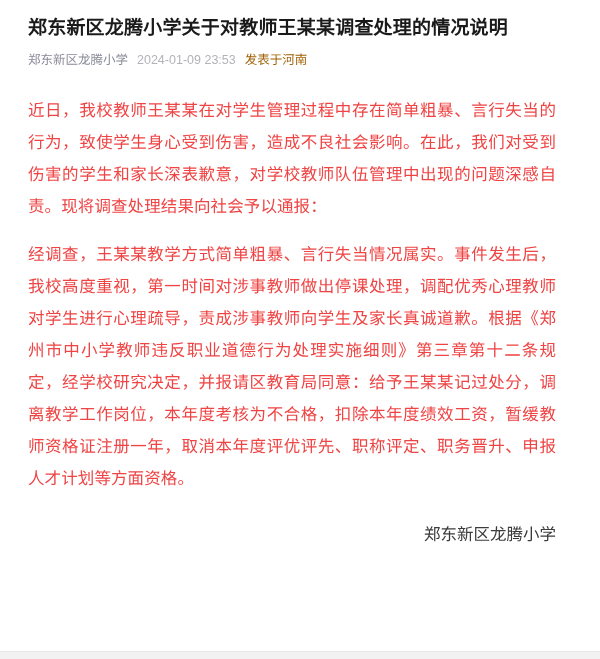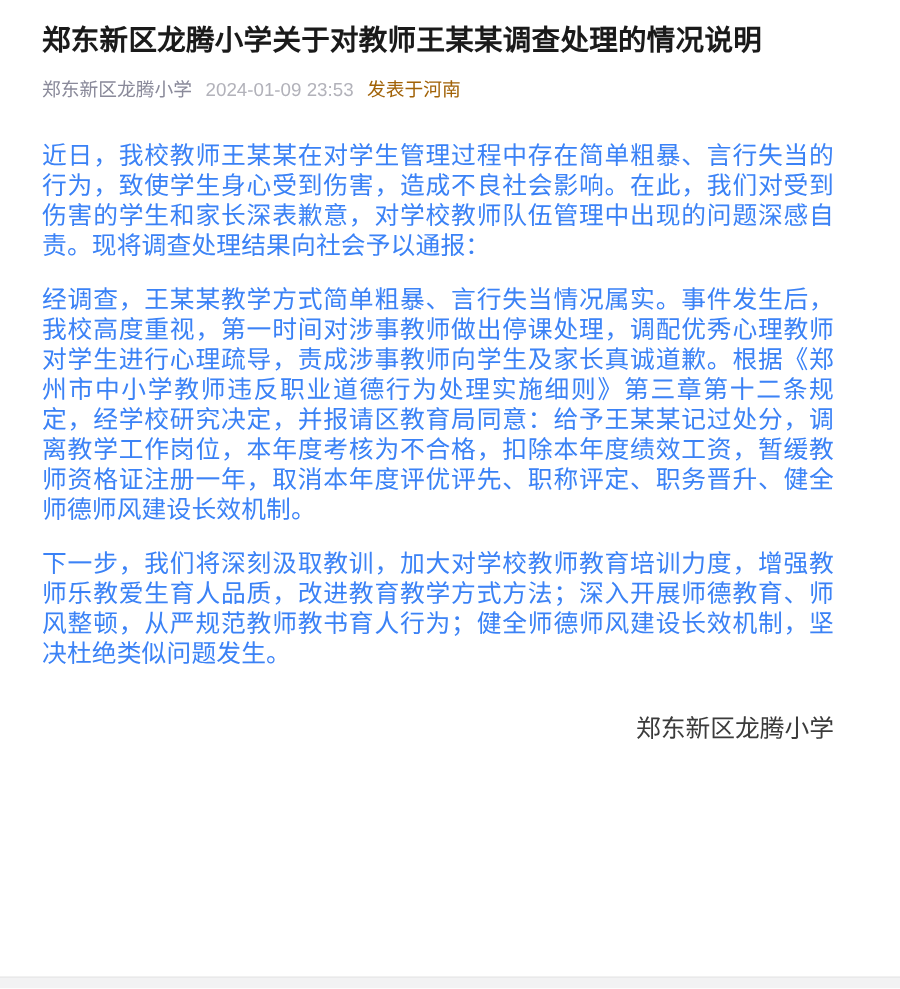--- a/index.html
+++ b/index.html
@@ -54,22 +54,22 @@
     margin-left: 9px;
   }
 
   .article-body {
     margin-top: 25px;
   }
 
   .paragraph {
     margin: 16px 0 9px 0;
     font-size: 16.5px;
-    line-height: 20px;
-    color: #3b82f6;
+    line-height: 32px;
+    color: #ef4444;
     text-align: justify;
     text-justify: inter-character;
     letter-spacing: 0.1px;
   }
   .paragraph:last-child {
     margin-bottom: 0;
   }
 
   .signature-block {
     margin-top: 24px;
@@ -98,22 +98,21 @@
 <div class="article">
 
   <h1 class="article-title">郑东新区龙腾小学关于对教师王某某调查处理的情况说明</h1>
 
   <div class="article-meta">
     <span class="meta-account">郑东新区龙腾小学</span><span class="meta-time">2024-01-09 23:53</span><span class="meta-location">发表于河南</span>
   </div>
 
   <div class="article-body">
     <p class="paragraph">近日，我校教师王某某在对学生管理过程中存在简单粗暴、言行失当的行为，致使学生身心受到伤害，造成不良社会影响。在此，我们对受到伤害的学生和家长深表歉意，对学校教师队伍管理中出现的问题深感自责。现将调查处理结果向社会予以通报：</p>
-    <p class="paragraph">经调查，王某某教学方式简单粗暴、言行失当情况属实。事件发生后，我校高度重视，第一时间对涉事教师做出停课处理，调配优秀心理教师对学生进行心理疏导，责成涉事教师向学生及家长真诚道歉。根据《郑州市中小学教师违反职业道德行为处理实施细则》第三章第十二条规定，经学校研究决定，并报请区教育局同意：给予王某某记过处分，调离教学工作岗位，本年度考核为不合格，扣除本年度绩效工资，暂缓教师资格证注册一年，取消本年度评优评先、职称评定、职务晋升、健全师德师风建设长效机制。</p>
-    <p class="paragraph">下一步，我们将深刻汲取教训，加大对学校教师教育培训力度，增强教师乐教爱生育人品质，改进教育教学方式方法；深入开展师德教育、师风整顿，从严规范教师教书育人行为；健全师德师风建设长效机制，坚决杜绝类似问题发生。</p>
+    <p class="paragraph">经调查，王某某教学方式简单粗暴、言行失当情况属实。事件发生后，我校高度重视，第一时间对涉事教师做出停课处理，调配优秀心理教师对学生进行心理疏导，责成涉事教师向学生及家长真诚道歉。根据《郑州市中小学教师违反职业道德行为处理实施细则》第三章第十二条规定，经学校研究决定，并报请区教育局同意：给予王某某记过处分，调离教学工作岗位，本年度考核为不合格，扣除本年度绩效工资，暂缓教师资格证注册一年，取消本年度评优评先、职称评定、职务晋升、申报人才计划等方面资格。</p>
   </div>
 
   <div class="signature-block">
     <div class="signature-name">郑东新区龙腾小学</div>
 
   </div>
 
 </div>
 
 <div class="footer-strip"></div>

